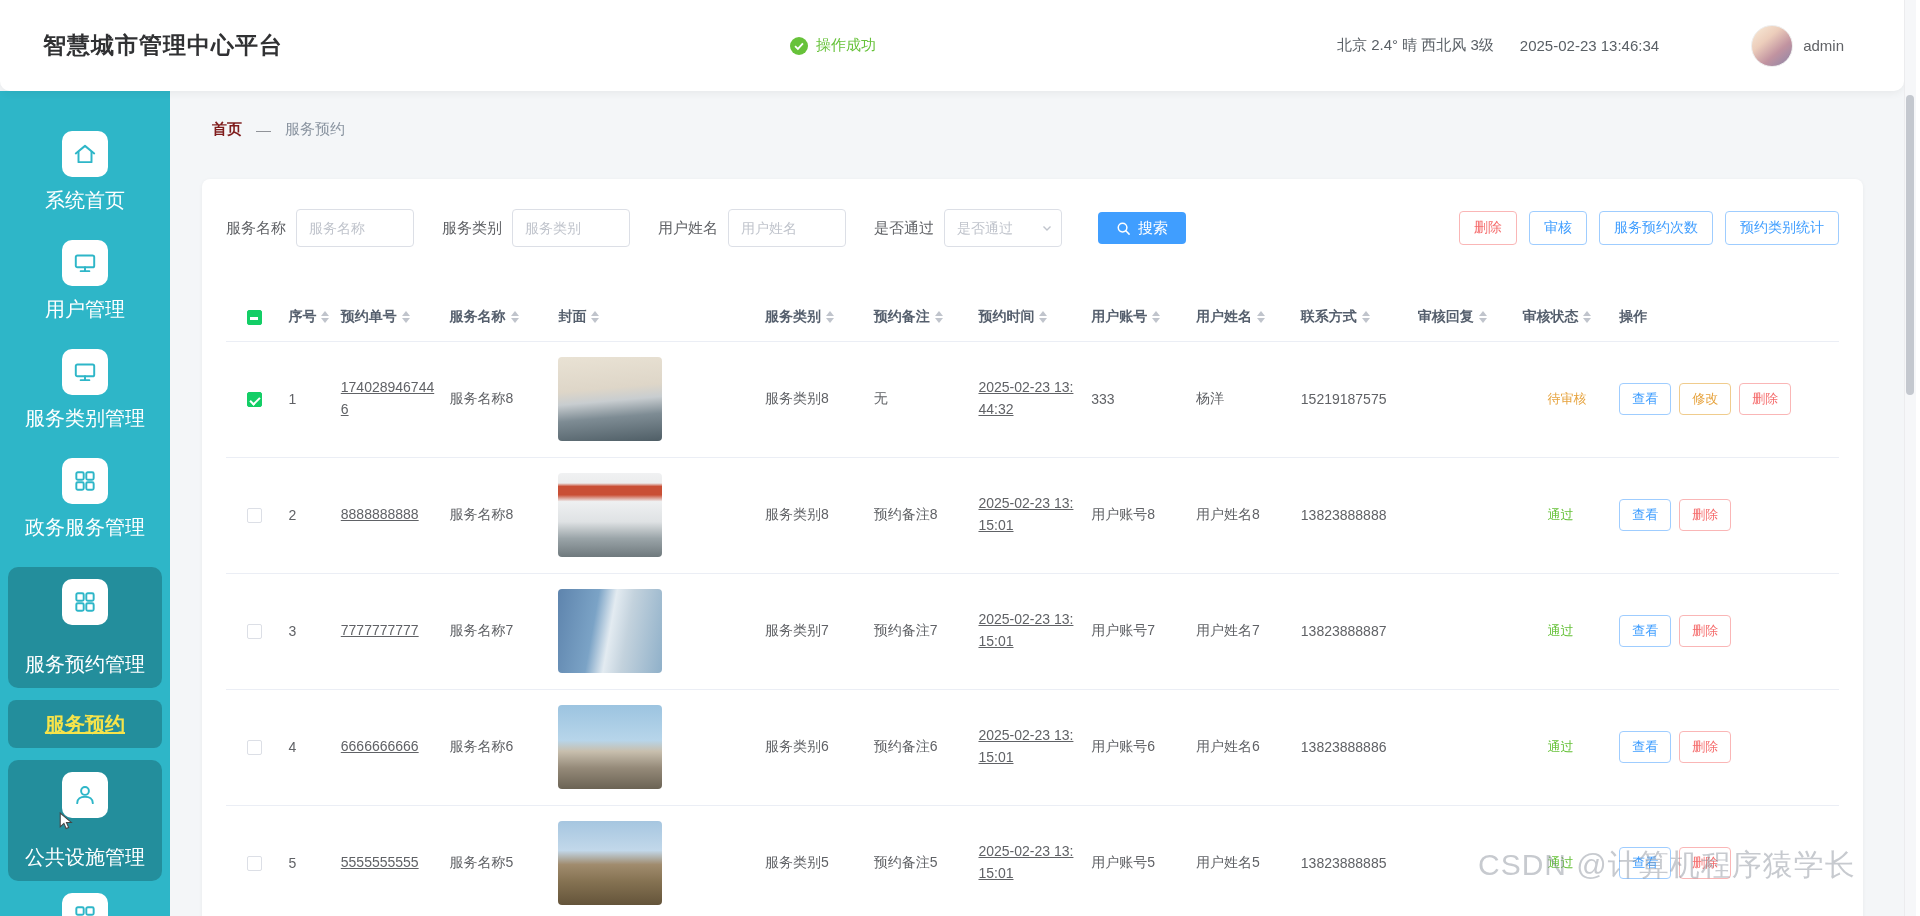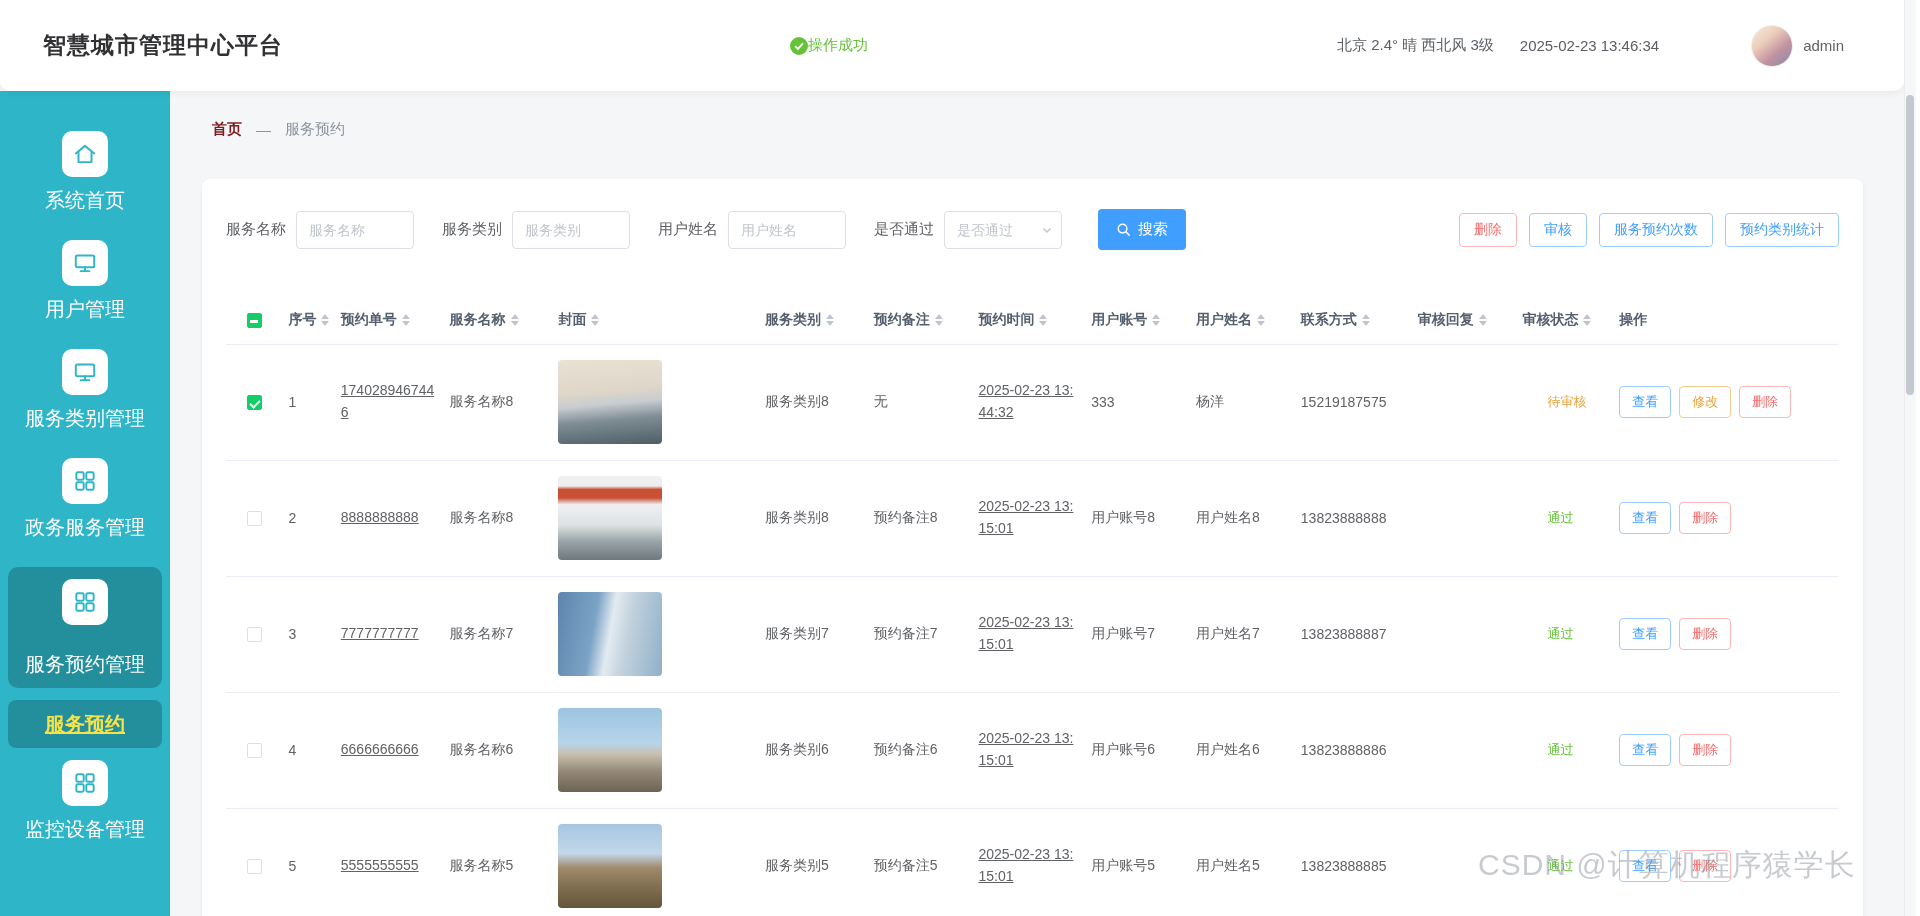--- a/index.html
+++ b/index.html
@@ -6,21 +6,21 @@
   html,body { width:1920px; height:916px; background:#fff; font-family:"Liberation Sans","DejaVu Sans",sans-serif; overflow:hidden; }
   .page { position:relative; width:1920px; height:916px; background:#fff; overflow:hidden; }
   .app  { position:absolute; left:0; top:0; width:1904px; height:916px; background:#f4f6f8; overflow:hidden; }
 
   
   .topbar { position:absolute; left:0; top:0; width:1904px; height:91px; background:#fff;
             border-radius:0 0 10px 10px; box-shadow:0 2px 8px rgba(0,0,0,.06); z-index:5;
             display:flex; align-items:center; padding:0 60px 0 43px; }
   .app-title { font-size:23px; font-weight:bold; color:#303133; letter-spacing:1px; }
   .topbar-spacer { flex:1; }
-  .toast { position:absolute; left:790px; top:0; height:91px; display:flex; align-items:center; gap:0; }
+  .toast { position:absolute; left:790px; top:0; height:91px; display:flex; align-items:center; gap:8px; }
   .toast-text { color:#67c23a; font-size:15px; }
   .weather { font-size:15px; color:#5a6066; white-space:nowrap; }
   .datetime { font-size:15px; color:#5a6066; margin-left:26px; white-space:nowrap; }
   .user-area { display:flex; align-items:center; margin-left:92px; cursor:pointer; }
   .avatar { width:42px; height:42px; border-radius:50%;
             background:linear-gradient(140deg,#f9ecd9 0%,#eccdbb 35%,#c193a0 65%,#8a85a8 100%);
             border:1px solid #eee; }
   .username { font-size:15px; color:#606266; margin-left:10px; }
 
   
@@ -48,21 +48,21 @@
   .filter-bar { display:flex; align-items:center; padding:30px 24px 0 24px; }
   .fgroup { display:flex; align-items:center; margin-right:28px; }
   .flabel { font-size:15px; color:#606266; margin-right:10px; white-space:nowrap; }
   .fwrap { position:relative; display:inline-flex; }
   .finput { width:118px; height:38px; border:1px solid #dcdfe6; border-radius:4px; padding:0 12px;
             font-size:14px; color:#606266; outline:none; background:#fff; font-family:inherit; }
   .finput::placeholder { color:#c0c4cc; }
   .fwrap.select .finput { padding-right:28px; }
   .sel-caret { position:absolute; right:9px; top:50%; transform:translateY(-50%); display:flex; pointer-events:none; }
   .search-btn { display:inline-flex; align-items:center; gap:7px; background:#409eff; color:#fff; border:none;
-                border-radius:4px; height:41px; padding:0 18px; font-size:15px; margin-left:8px; cursor:pointer; font-family:inherit; }
+                border-radius:4px; height:32px; padding:0 18px; font-size:15px; margin-left:8px; cursor:pointer; font-family:inherit; }
   .toolbar { margin-left:auto; display:flex; align-items:center; }
   .tbtn { height:34px; display:inline-flex; align-items:center; padding:0 14px; font-size:14px;
           border-radius:4px; background:#fff; margin-left:12px; cursor:pointer; white-space:nowrap; }
   .tbtn.primary { color:#409eff; border:1px solid #9fcdff; }
   .tbtn.danger  { color:#f56c6c; border:1px solid #fab6b6; }
 
   
   .table-wrap { margin:46px 24px 0 24px; }
   table { width:100%; table-layout:fixed; border-collapse:collapse; }
   thead th { height:48px; text-align:left; padding:0 6px; font-size:14px; font-weight:bold; color:#555f6d;
@@ -172,20 +172,32 @@
                 <rect x="4" y="4" width="6.8" height="6.8" rx="1.4"></rect>
                 <rect x="13.2" y="4" width="6.8" height="6.8" rx="1.4"></rect>
                 <rect x="4" y="13.2" width="6.8" height="6.8" rx="1.4"></rect>
                 <rect x="13.2" y="13.2" width="6.8" height="6.8" rx="1.4"></rect>
               </svg>
             </span>
             <span class="side-label">服务预约管理</span>
           </div>
           <div class="side-item sub-active">
             <span class="side-label">服务预约</span>
+          </div>
+          <div class="side-item hover">
+            <span class="icon-box">
+              <svg width="26" height="26" viewBox="0 0 24 24" fill="none" stroke="#2eb6c8" stroke-width="1.8" stroke-linecap="round">
+                <circle cx="12" cy="8.3" r="3.6"></circle>
+                <path d="M4.8 19.5 C4.8 15.7 8 13.6 12 13.6 C16 13.6 19.2 15.7 19.2 19.5"></path>
+              </svg>
+            </span>
+            <span class="cursor"><svg width="15" height="19" viewBox="0 0 12 18">
+                <path d="M1 1 L1 14 L4.5 10.8 L6.6 15.6 L9 14.6 L6.9 9.9 L11.5 9.9 Z" fill="#fff" stroke="#444" stroke-width="1"></path>
+              </svg></span>
+            <span class="side-label">公共设施管理</span>
           </div>
           <div class="side-item normal">
             <span class="icon-box">
               <svg width="26" height="26" viewBox="0 0 24 24" fill="none" stroke="#2eb6c8" stroke-width="1.8">
                 <rect x="4" y="4" width="6.8" height="6.8" rx="1.4"></rect>
                 <rect x="13.2" y="4" width="6.8" height="6.8" rx="1.4"></rect>
                 <rect x="4" y="13.2" width="6.8" height="6.8" rx="1.4"></rect>
                 <rect x="13.2" y="13.2" width="6.8" height="6.8" rx="1.4"></rect>
               </svg>
             </span>

